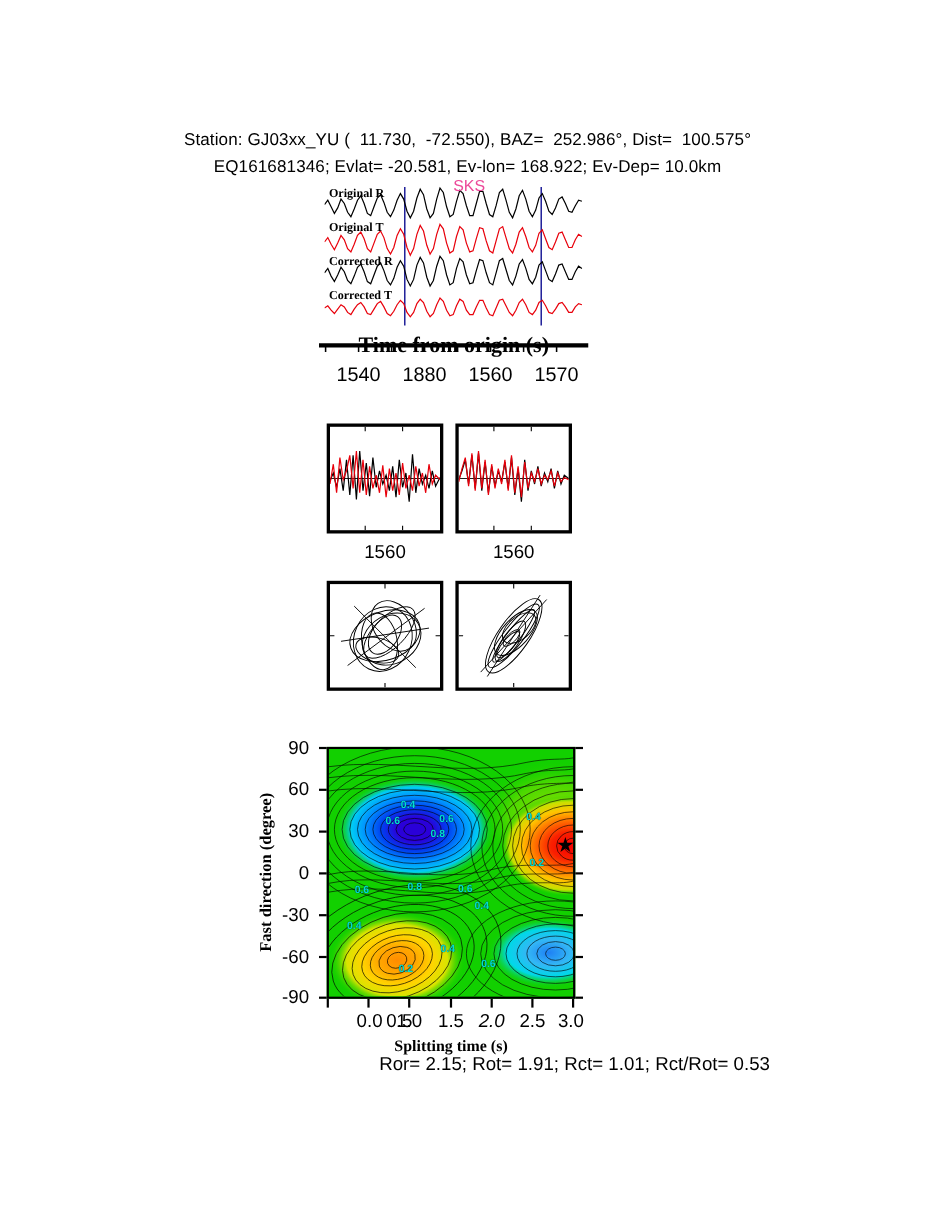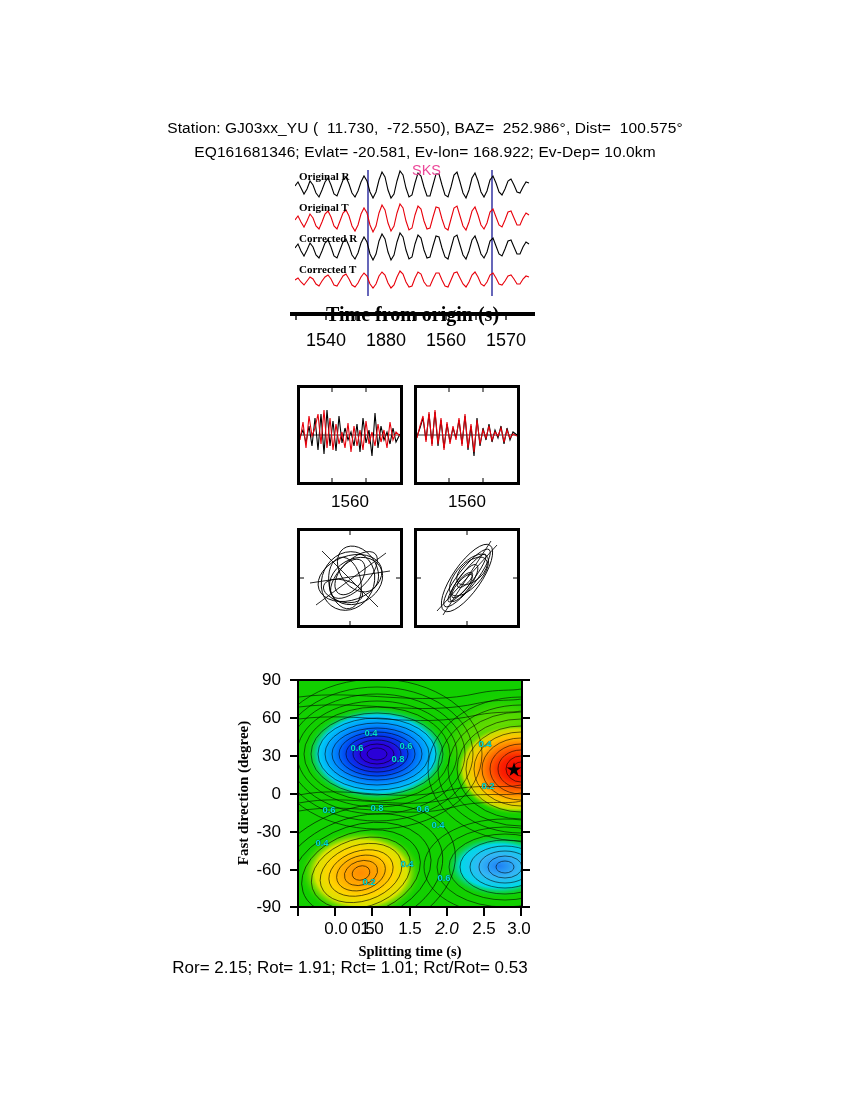--- a/index.html
+++ b/index.html
@@ -180,21 +180,21 @@
     left: 297px; top: 943px; width: 226px;
     text-align: center;
     font-family: "Liberation Serif", serif;
     font-weight: bold;
     font-size: 14.5px;
     white-space: pre;
   }
   #stats-line {
     position: absolute;
     left: 0; top: 958px; width: 700px;
-    text-align: center;
+    text-align: right;
     font-size: 17px;
     white-space: pre;
   }
 </style>
 </head>
 <body>
 
 <div class="page">
 
   <div class="hdr" id="hdr1">Station: GJ03xx_YU (  11.730,  -72.550), BAZ=  252.986°, Dist=  100.575°</div>

